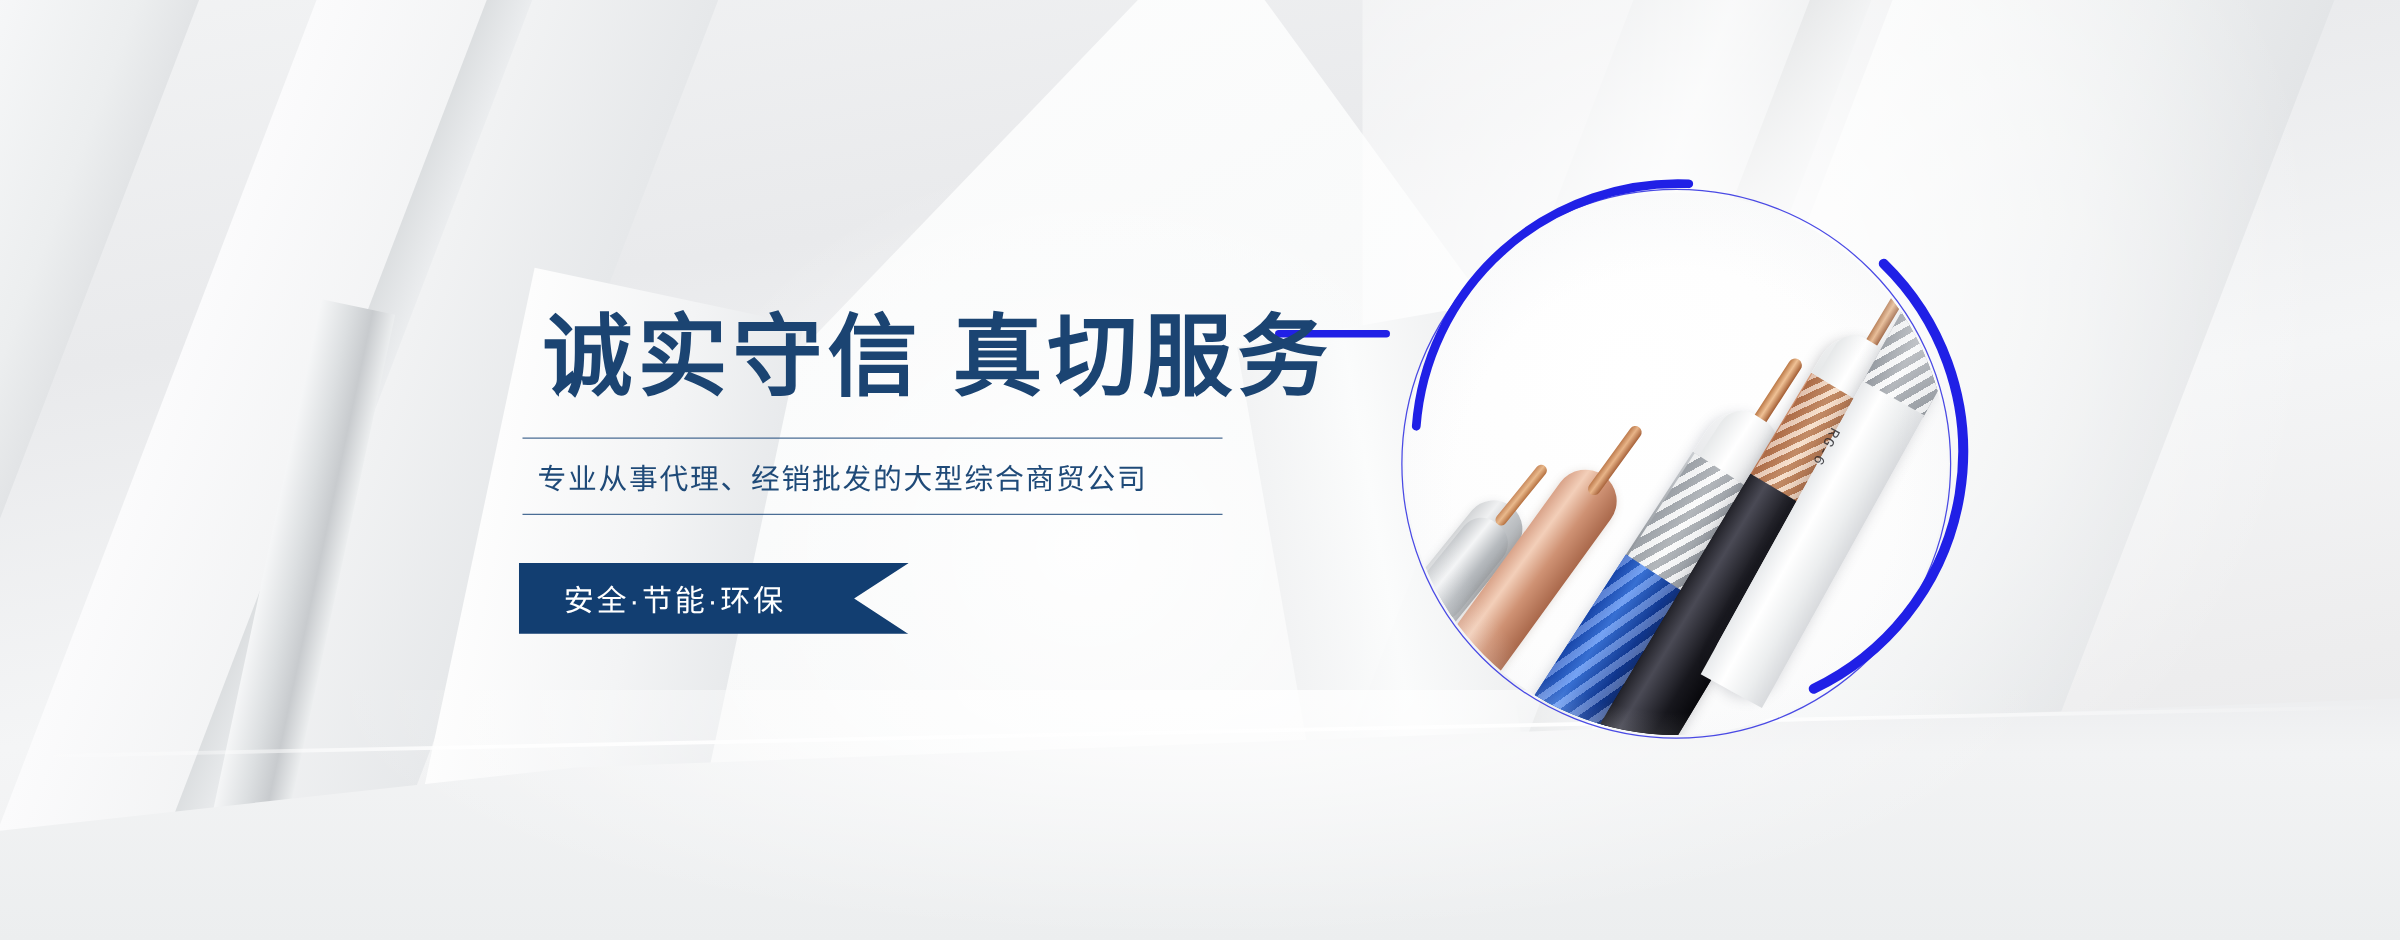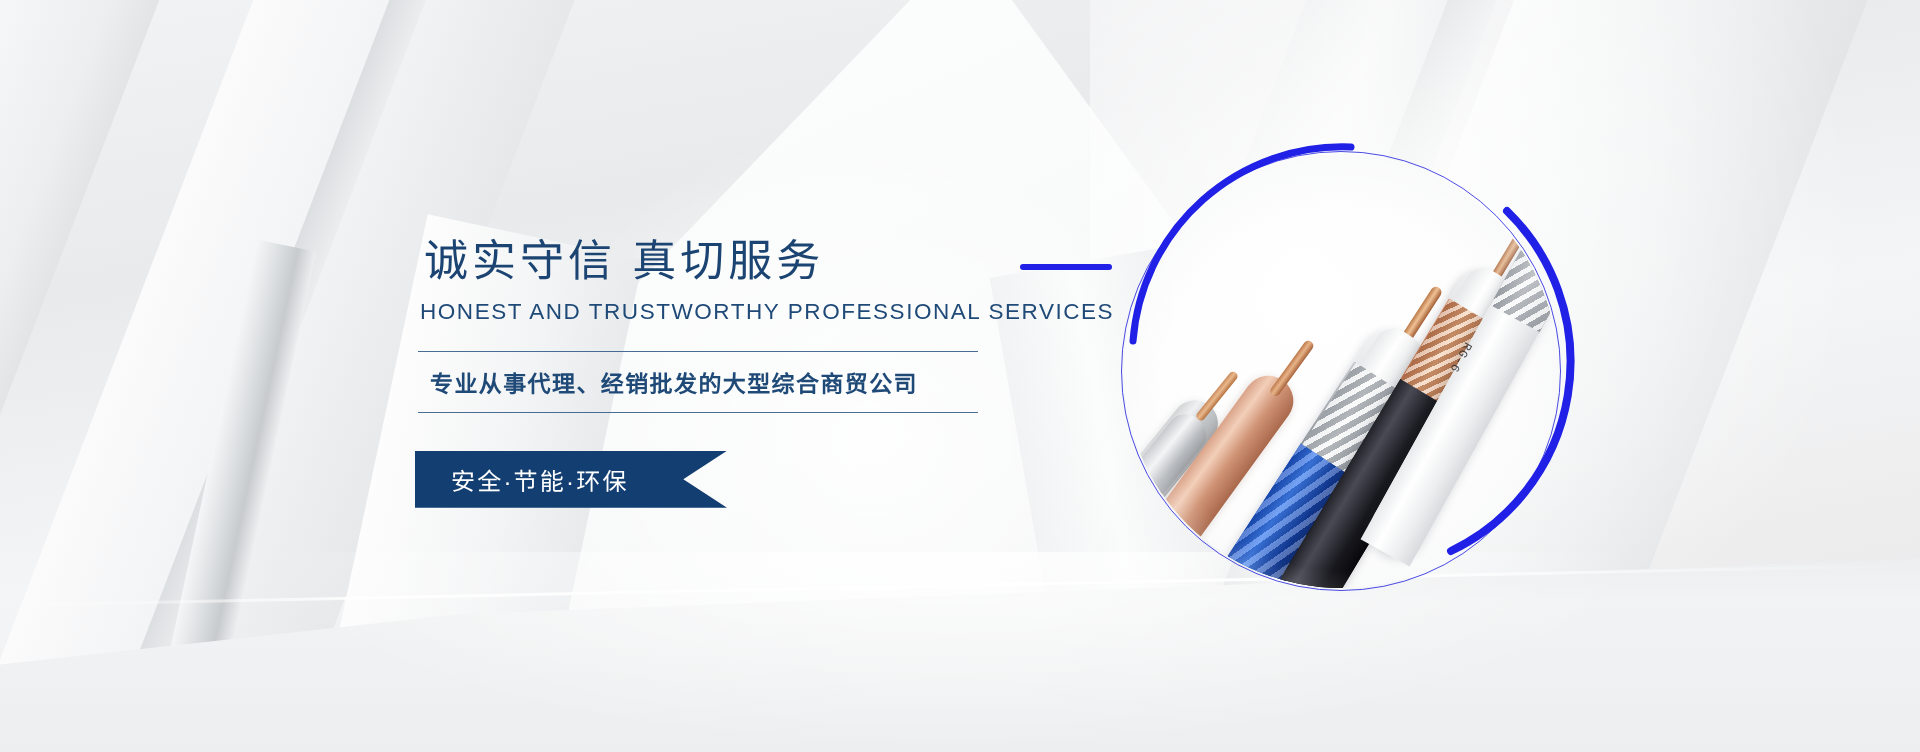--- a/index.html
+++ b/index.html
@@ -153,42 +153,41 @@
   
   .copy{
     position:absolute;
     left:418px;
     top:232px;
     width:660px;
     z-index:6;
   }
 
   .headline{
-    margin:6px;
-    font-size:44px;
+    margin:16px;
+    font-size:72px;
     line-height:1.06;
-    font-weight:400;
+    font-weight:700;
     letter-spacing:4px;
     color:#1b4472;
     white-space:nowrap;
   }
 
   .subhead{
     margin:14px 0 0 2px;
     font-size:22.5px;
     letter-spacing:1.55px;
     font-weight:400;
     color:#1f4a78;
     white-space:nowrap;
   }
 
   .rule-block{
     margin-top:26px;
     width:560px;
-    font-weight:bold;
   }
   .rule{
     height:1px;
     width:100%;
     background:#2a5382;
     opacity:.85;
   }
   .tagline{
     margin:0;
     padding:13px 0 13px 12px;
@@ -427,21 +426,20 @@
     <div class="pillar3"></div>
     <div class="floor"></div>
     <div class="floor-edge"></div>
     <div class="floor-shine"></div>
   </div>
 
   <div class="copy">
 
     <h1 class="headline">诚实守信 真切服务</h1>
 
-    <div class="subhead">HONEST AND TRUSTWORTHY PROFESSIONAL SERVICES</div>
 
     <div class="rule-block">
       <div class="rule"></div>
       <p class="tagline">专业从事代理、经销批发的大型综合商贸公司</p>
       <div class="rule"></div>
     </div>
 
     <div class="ribbon">
       <span class="ribbon-text">安全·节能·环保</span>
     </div>

